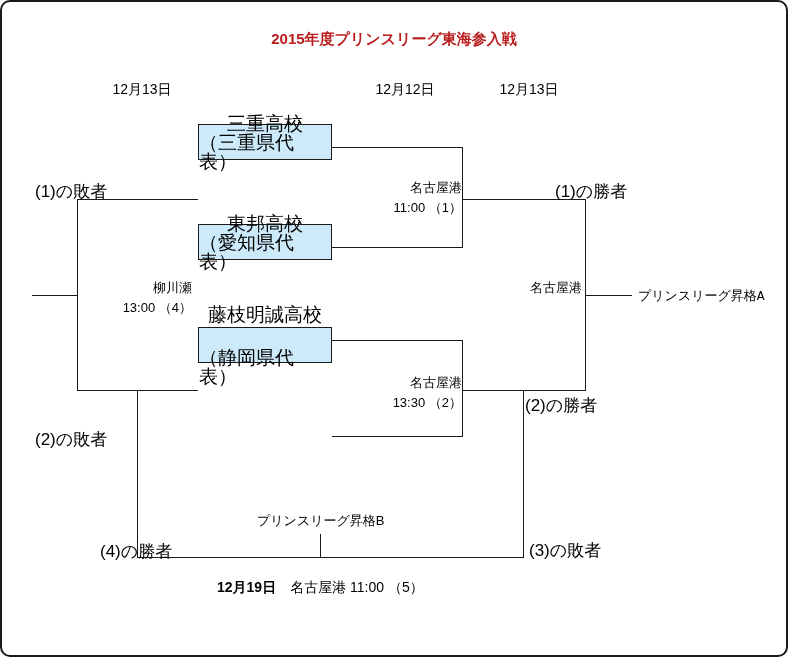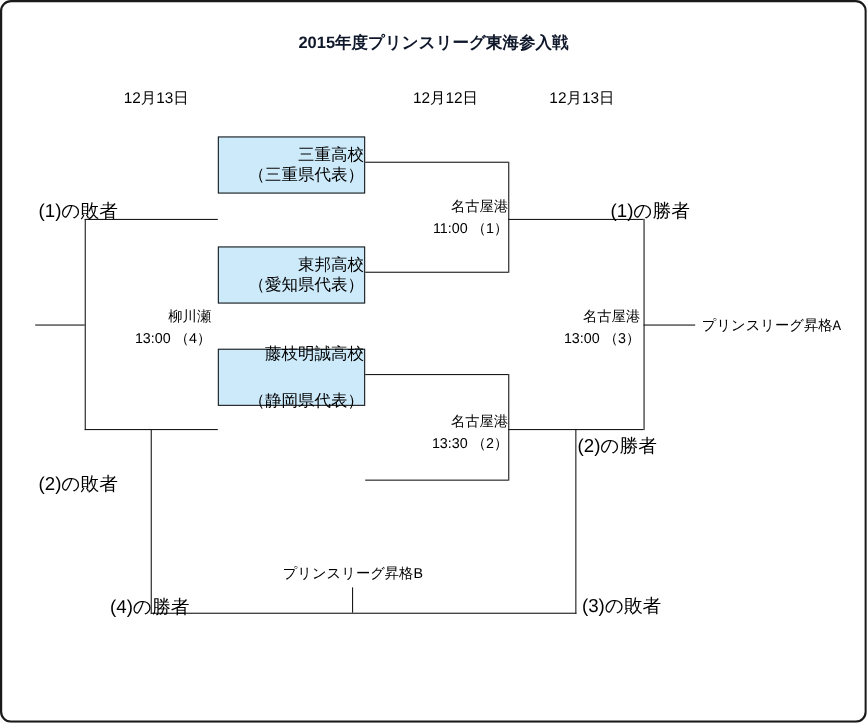--- a/index.html
+++ b/index.html
@@ -16,25 +16,25 @@
   }
   .title{
     position:absolute;left:0;top:28px;width:100%;
     text-align:center;font-size:15px;font-weight:bold;
   }
   .date-header{
     position:absolute;width:90px;text-align:center;
     font-size:14px;font-weight:normal;top:79px;
   }
   .team-box{
-    position:absolute;left:196px;width:134px;height:52px;
+    position:absolute;left:196px;width:134px;height:36px;
     background:#cdeafa;border:1.5px solid #1a1a1a;
     box-sizing:border-box;
-    display:flex;flex-direction:column;justify-content:center;align-items:flex-end;
-    font-size:15px;line-height:19px;
+    display:flex;flex-direction:column;justify-content:center;align-items:center;
+    font-size:19px;line-height:19px;
   }
   .hline{position:absolute;height:1px;background:#1a1a1a;}
   .vline{position:absolute;width:1px;background:#1a1a1a;}
   .lbl{position:absolute;font-size:17px;white-space:nowrap;}
   .match{
     position:absolute;text-align:right;font-size:13px;line-height:20px;
     white-space:nowrap;
   }
   .promo{position:absolute;font-size:13px;white-space:nowrap;}
   .final-line{
@@ -45,35 +45,35 @@
   .note{
     position:absolute;left:0;top:600px;width:100%;
     text-align:center;font-size:13.5px;white-space:nowrap;
   }
 </style>
 </head>
 <body>
 
 <div id="canvas">
 
-  <div class="title" id="title-el" style="color: #0f172a;">2015年度プリンスリーグ東海参入戦</div>
+  <div class="title" id="title-el" style="color: #b91c1c;">2015年度プリンスリーグ東海参入戦</div>
 
   <div class="date-header" style="left:95px;">12月13日</div>
   <div class="date-header" style="left:358px;">12月12日</div>
   <div class="date-header" style="left:482px;">12月13日</div>
 
   <div class="team-box" style="top:122px;">
     <span>三重高校</span>
     <span>（三重県代表）</span>
   </div>
   <div class="team-box" style="top:222px;">
     <span>東邦高校</span>
     <span>（愛知県代表）</span>
   </div>
-  <div class="team-box" style="top:315px;gap:24px;">
+  <div class="team-box" style="top:325px;gap:24px;">
     <span>藤枝明誠高校</span>
     <span>（静岡県代表）</span>
   </div>
 
   <div class="hline" style="left:330px;top:145px;width:130px;"></div>
   <div class="hline" style="left:330px;top:245px;width:130px;"></div>
   <div class="vline" style="left:460px;top:145px;height:101px;"></div>
   <div class="hline" style="left:460px;top:197px;width:123px;"></div>
 
   <div class="hline" style="left:330px;top:338px;width:130px;"></div>
@@ -104,25 +104,27 @@
   <div class="match" style="left:330px;top:176px;width:130px;">
     <div>名古屋港</div>
     <div>11:00 （1）</div>
   </div>
   <div class="match" style="left:330px;top:371px;width:130px;">
     <div>名古屋港</div>
     <div>13:30 （2）</div>
   </div>
   <div class="match" style="left:445px;top:276px;width:135px;">
     <div>名古屋港</div>
-    <div>13:00 （3）</div>
   </div>
   <div class="match" style="left:70px;top:276px;width:120px;">
     <div>柳川瀬</div>
     <div>13:00 （4）</div>
   </div>
 
   <div class="promo" style="left:636px;top:285px;font-family:Liberation Mono, monospace;">プリンスリーグ昇格A</div>
   <div class="promo" style="left:255px;top:510px;">プリンスリーグ昇格B</div>
 
+  <div class="final-line">
+    <span class="fd">12月19日</span><span class="fv">名古屋港 11:00 （5）</span>
+  </div>
 
 
 </div>
 
 </body></html>

